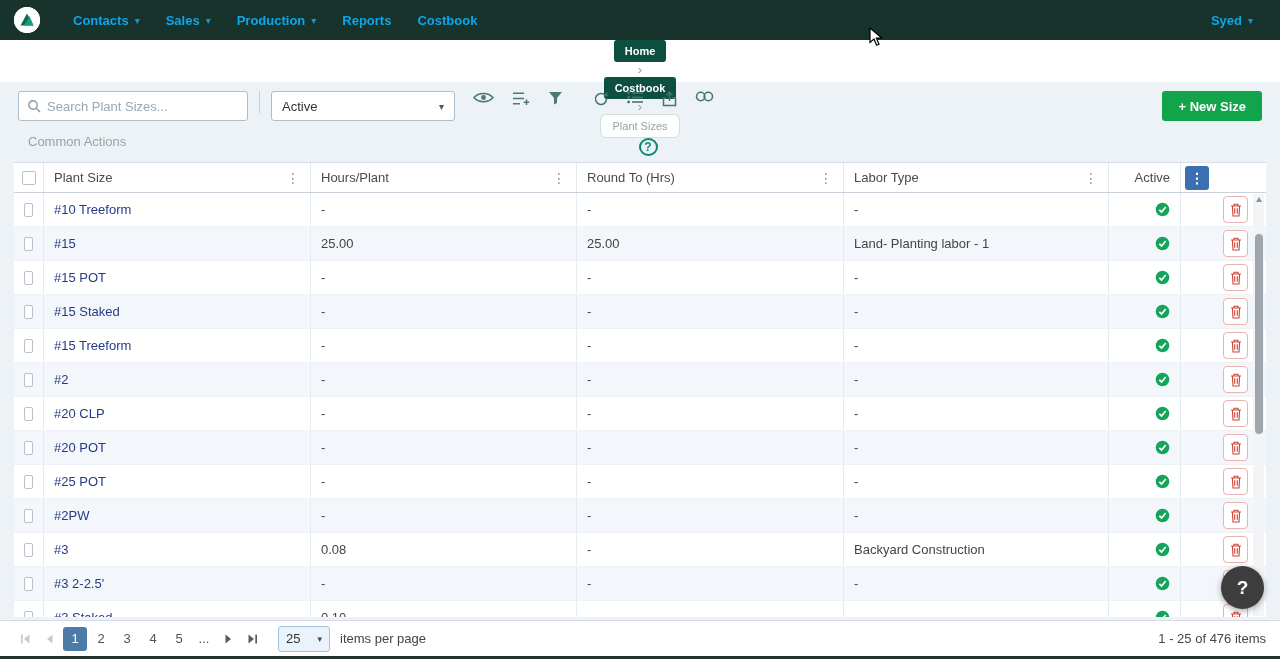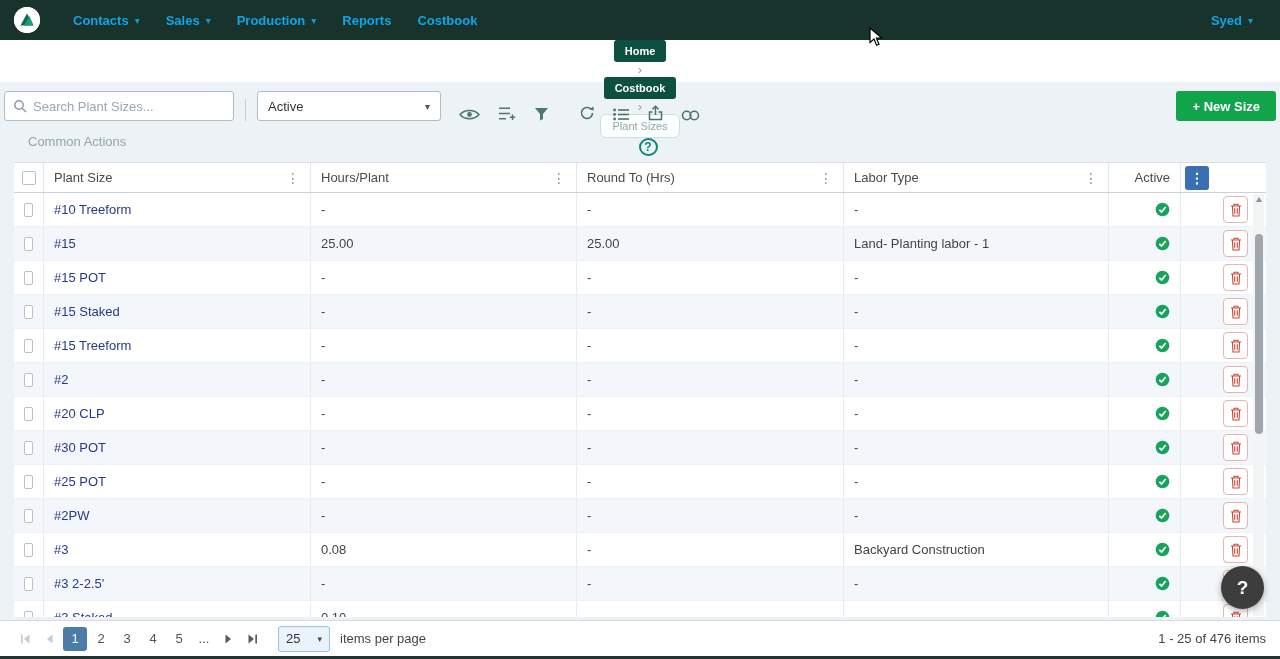--- a/index.html
+++ b/index.html
@@ -15,21 +15,21 @@
 
   
   .crumbbar { height:42px; background:#fff; display:flex; align-items:center; padding:0 14px;flex-direction:column; }
   .crumb-badge { background:#0d5041; color:#fff; font-size:11px; font-weight:600; padding:5px 11px; border-radius:3px; cursor:pointer; }
   .crumb-sep { color:#93a09c; margin:0 9px; font-size:13px; }
   .crumb-chip { background:#fdfefe; border:1px solid #cfe0dc; color:#97a5a1; font-size:11px; padding:5px 11px; border-radius:6px; }
   .crumb-help { width:19px; height:19px; border:2px solid #0c8673; border-radius:50%; color:#0c8673; font-size:12px; font-weight:700; display:flex; align-items:center; justify-content:center; margin-left:16px; cursor:pointer; }
 
   
   .content { height:529px; background:#edf2f7; }
-  .toolbar { margin:9px 4px 0; height:30px; display:flex; align-items:flex-end; }
+  .toolbar { margin:9px 18px 0; height:30px; display:flex; align-items:flex-start; }
   .searchbox { width:230px; height:30px; background:#fff; border:1px solid #aebdc9; border-radius:3px; display:flex; align-items:center; padding:0 8px; }
   .searchbox input { border:none; outline:none; flex:1; font-size:13px; color:#333; margin-left:6px; font-family:inherit; background:transparent; }
   .searchbox input::placeholder { color:#9aa7b3; }
   .tb-divider { width:1px; height:22px; background:#c4cfd9; margin:0 11px; }
   .statusselect { width:184px; height:30px; background:#fff; border:1px solid #aebdc9; border-radius:3px; display:flex; align-items:center; padding:0 10px; font-size:13px; color:#333; cursor:pointer; }
   .statusselect .caret { margin-left:auto; font-size:10px; color:#555; }
   .iconbtn { background:none; border:none; color:#4a7a70; margin-left:18px; cursor:pointer; display:flex; align-items:center; padding:0; }
   .iconbtn.group2 { color:#46756d; }
   .iconbtn.first-of-group { margin-left:30px; }
   .newsize-btn { margin-left:auto; height:30px; background:#12a44b; color:#fff; border:none; border-radius:3px; font-size:13px; font-weight:600; padding:0 16px; cursor:pointer; font-family:inherit; }
@@ -388,21 +388,21 @@
           <path d="M1 3 H11 M4 3 V1.3 H8 V3 M2.4 3 L3 13 H9 L9.6 3 M4.7 5.3 V10.7 M7.3 5.3 V10.7" stroke="currentColor" stroke-width="1.1" fill="none"></path>
         </svg>
       </button>
     </div>
   </div>
         <div class="trow tgrid alt">
     <div class="cell c-check">
       <span class="checkbox"></span>
     </div>
     <div class="cell">
-      <a class="row-link">#30 POT</a>
+      <a class="row-link">#20 POT</a>
     </div>
     <div class="cell">-</div>
     <div class="cell">-</div>
     <div class="cell">-</div>
     <div class="cell c-active">
       <svg width="15" height="15" viewBox="0 0 16 16">
         <circle cx="8" cy="8" r="7.3" fill="#17a35b"></circle>
         <path d="M4.6 8.3 L7 10.6 L11.4 5.4" stroke="#ffffff" stroke-width="1.8" fill="none"></path>
       </svg>
     </div>

